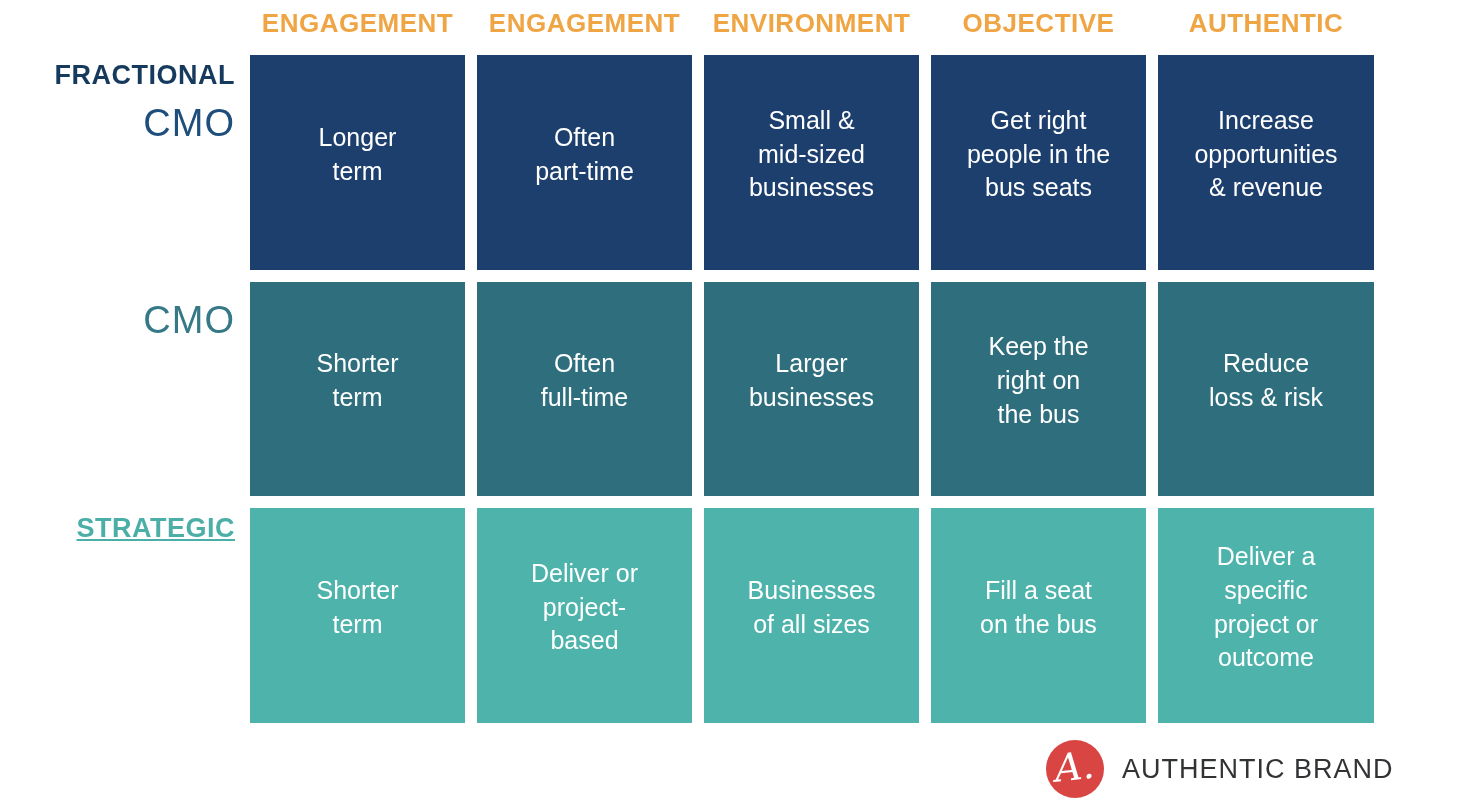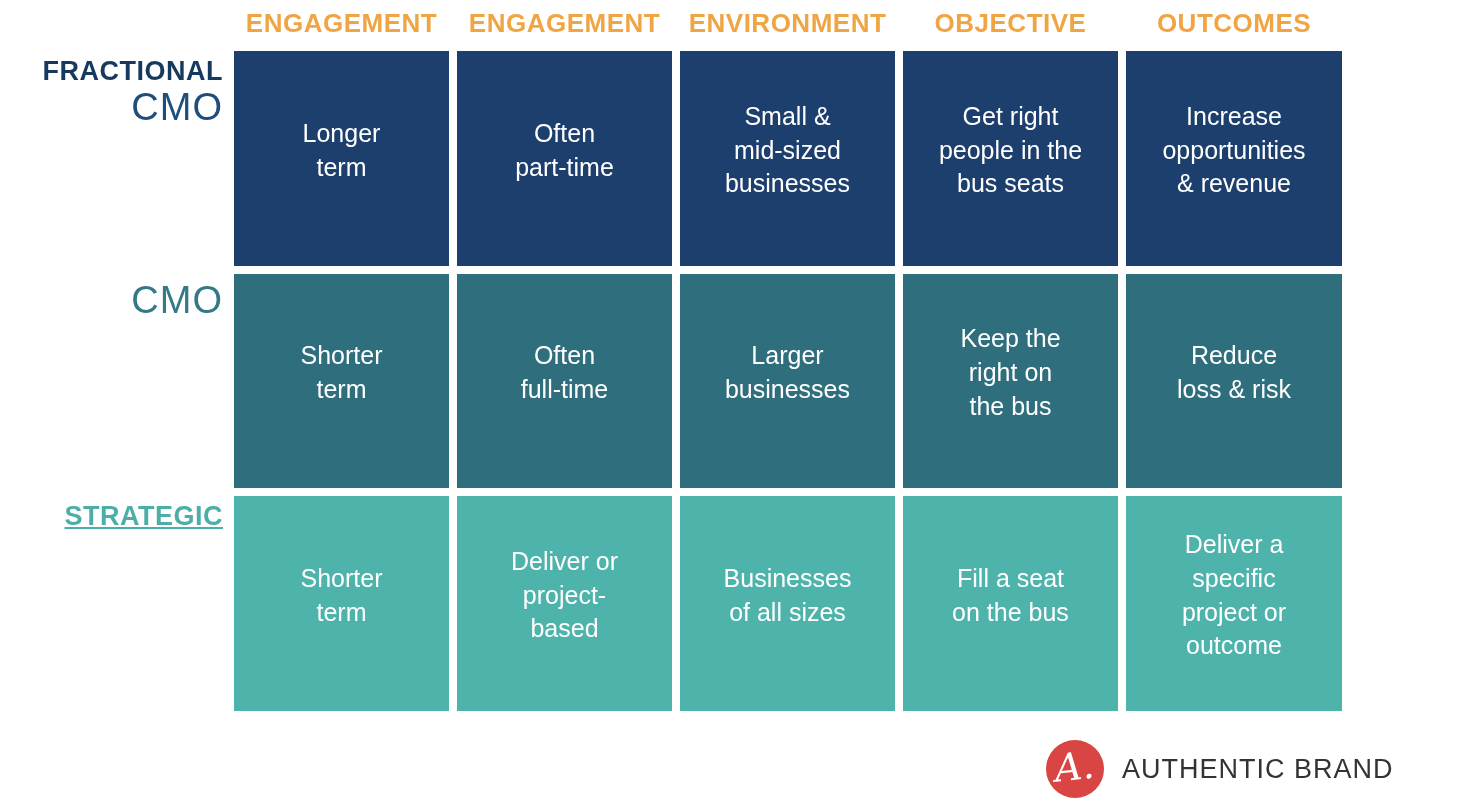--- a/index.html
+++ b/index.html
@@ -9,28 +9,27 @@
   .canvas {
     position: relative;
     width: 1458px;
     height: 810px;
     background: #ffffff;
     overflow: hidden;
   }
 
   .matrix {
     position: absolute;
-    left: 0;
+    left: 12px;
     top: 0;
     display: grid;
     grid-template-columns: 226px 215px 215px 215px 215px 216px;
     grid-template-rows: 43px 215px 214px 215px;
     column-gap: 12px;
     row-gap: 12px;
-    gap: 8px;
   }
 
   .corner-spacer { }
 
   .col-header {
     display: flex;
     align-items: center;
     justify-content: center;
     padding-top: 4px;
     color: #F0A544;
@@ -49,21 +48,21 @@
     display: block;
     font-weight: 700;
     font-size: 27px;
     letter-spacing: 0.5px;
   }
   .row-label .secondary {
     display: block;
     font-weight: 400;
     font-size: 38px;
     letter-spacing: 1px;
-    margin-top: 0;
+    margin-top: 12px;
   }
   .row1 .primary   { color: #16395E; }
   .row1 .secondary { color: #1E4E7C; }
   .row2 .primary   { color: #2B6B7A; }
   .row2 .secondary { color: #357886; }
   .row3 .primary   { color: #4BAFA8; text-decoration: underline; }
   .row3 .secondary { color: #58B6AF; font-size: 31px; letter-spacing: 0.5px; }
 
   .cell {
     display: flex;
@@ -121,21 +120,21 @@
 
 <div class="canvas">
 
   <div class="matrix">
 
     <div class="corner-spacer"></div>
     <div class="col-header">ENGAGEMENT</div>
     <div class="col-header">ENGAGEMENT</div>
     <div class="col-header">ENVIRONMENT</div>
     <div class="col-header">OBJECTIVE</div>
-    <div class="col-header">OUTCOMES</div>
+    <div class="col-header">AUTHENTIC</div>
 
     <div class="row-label row1">
       <span class="primary">FRACTIONAL</span>
       <span class="secondary">CMO</span>
     </div>
     <div class="cell bg1">Longer
 term</div>
     <div class="cell bg1">Often
 part-time</div>
     <div class="cell bg1">Small &amp;

